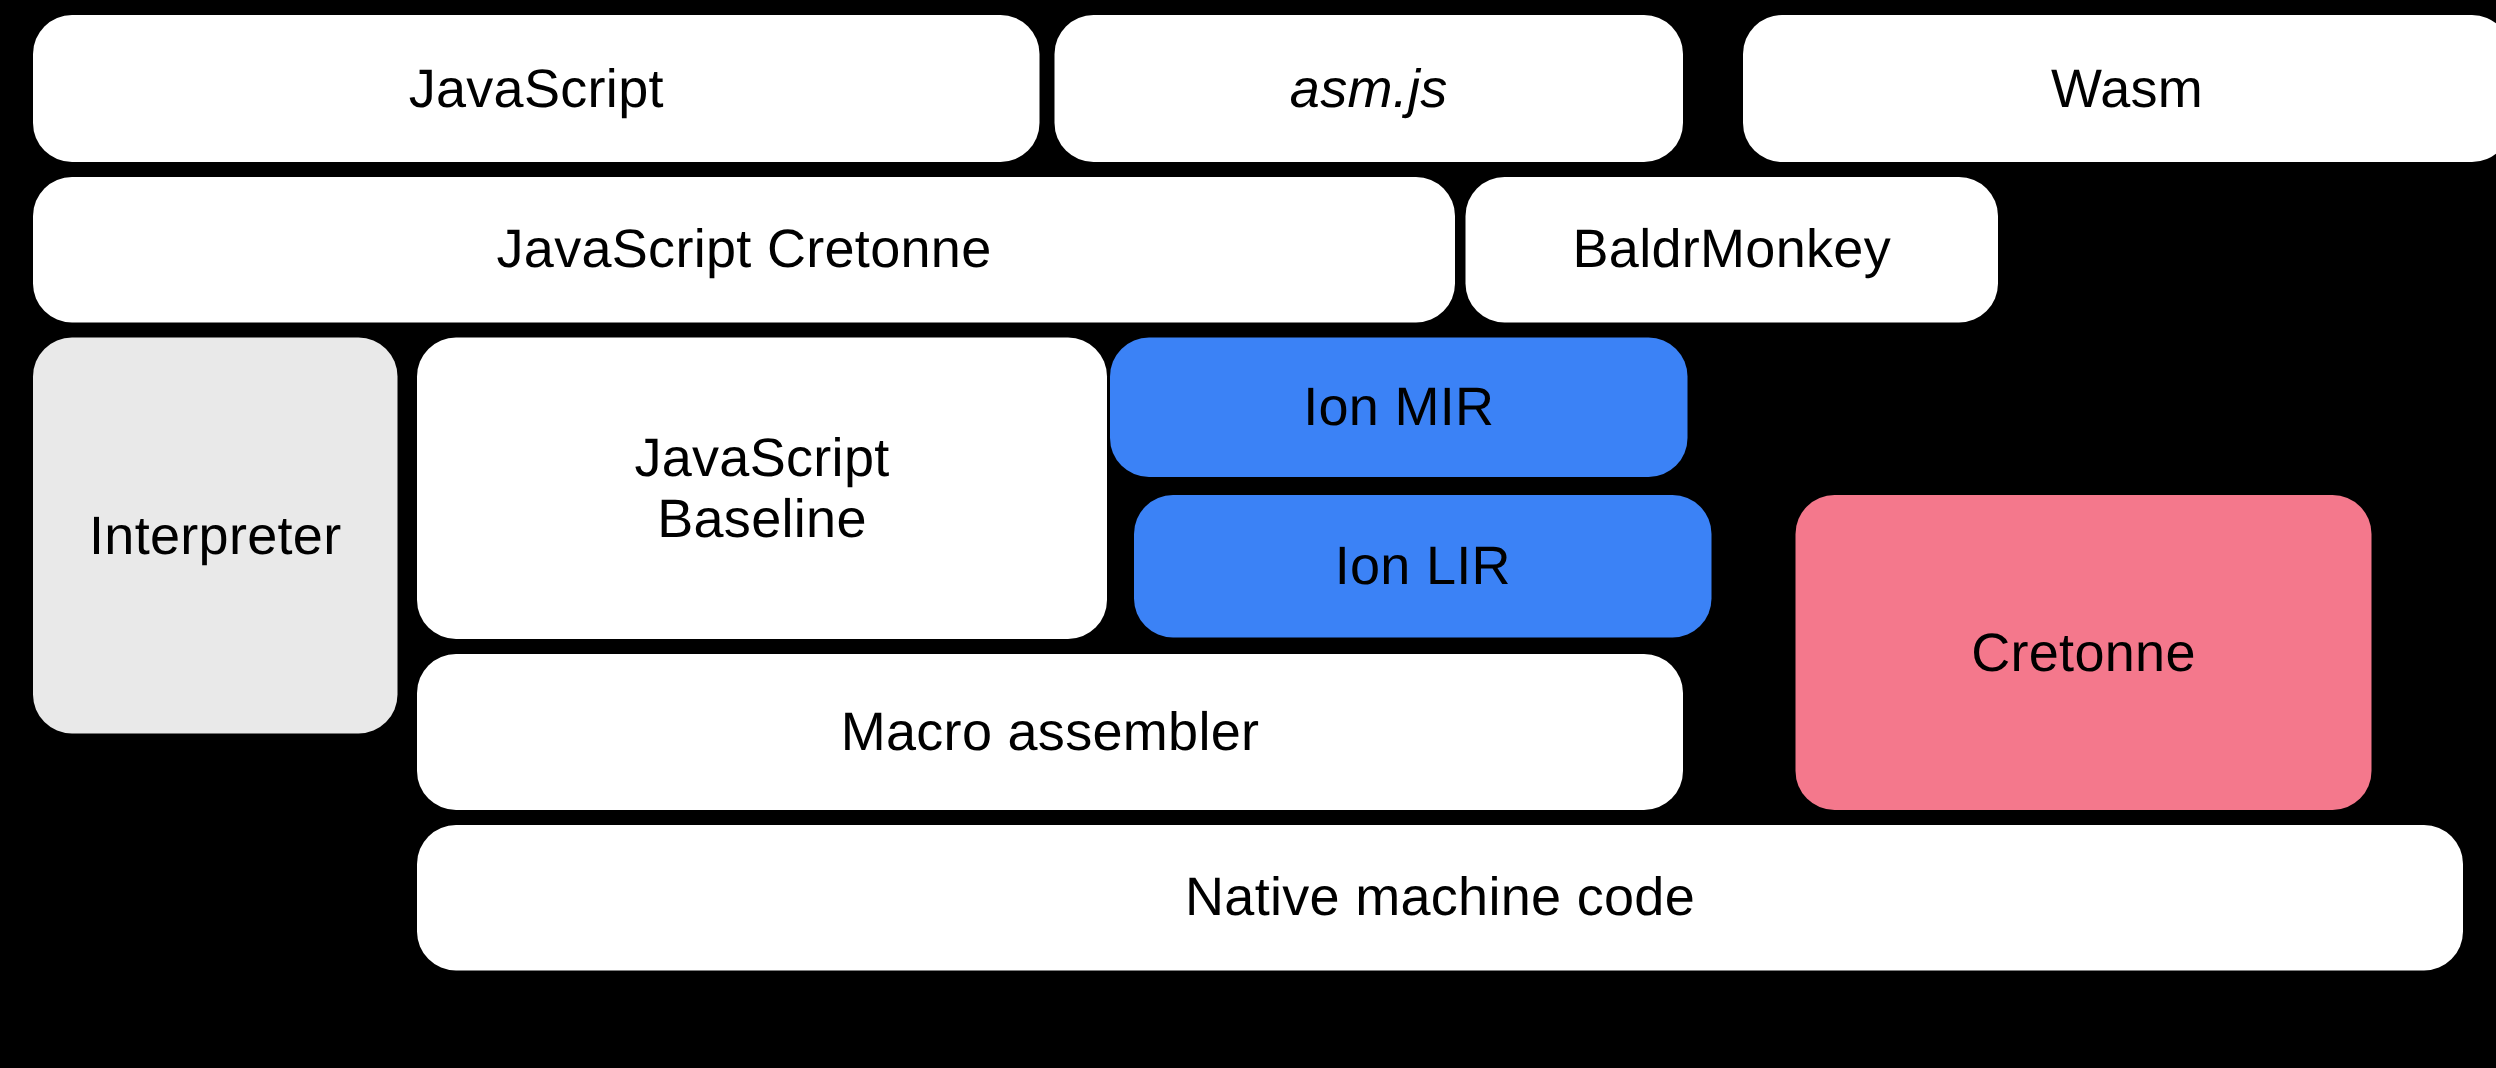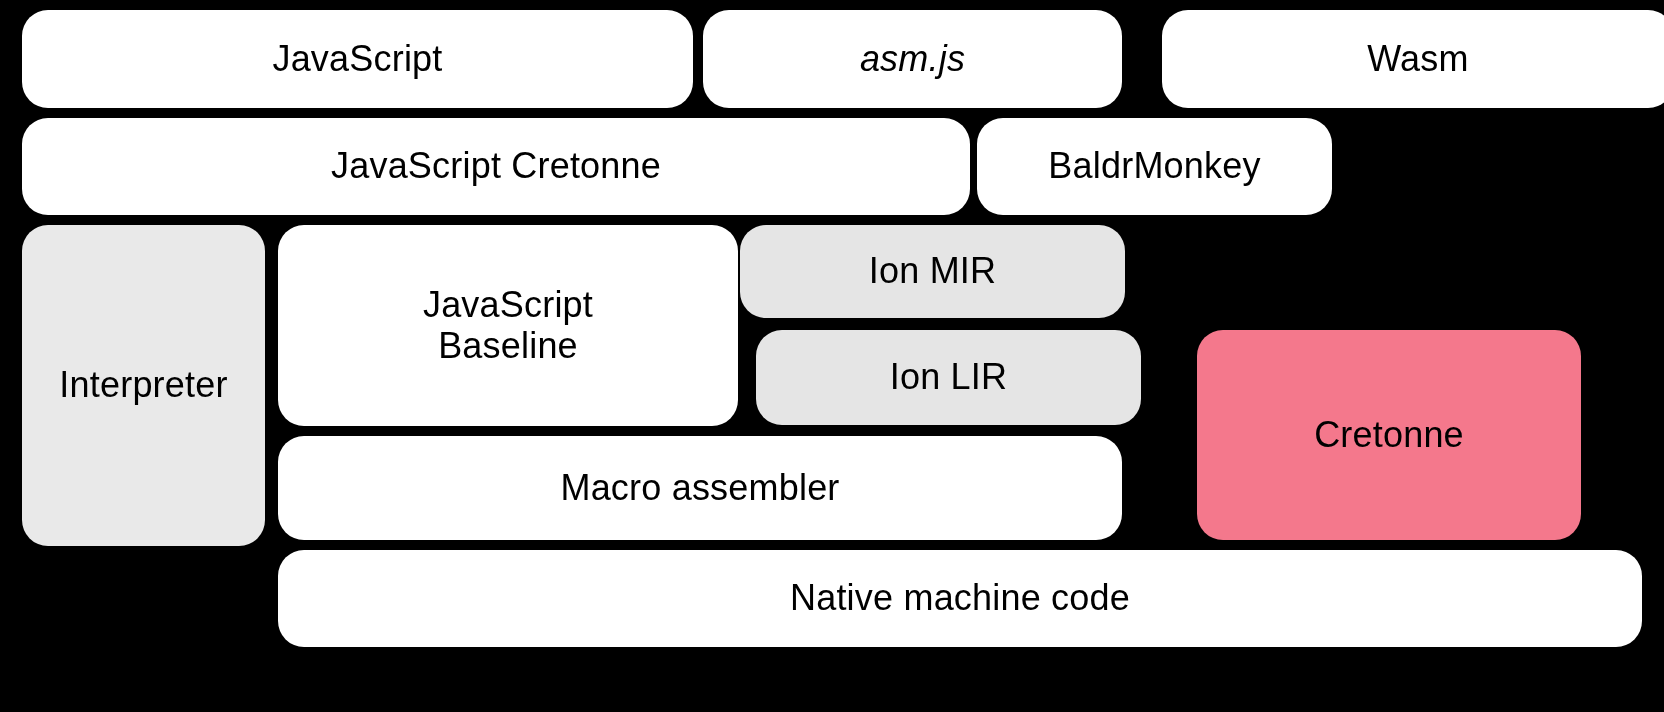--- a/index.html
+++ b/index.html
@@ -27,32 +27,32 @@
     text-align: center;
     color: #000000;
     font-size: 36px;
     line-height: 1.12;
     letter-spacing: 0.2px;
     white-space: pre-line;
     background: #ffffff;
   }
   .fill-white  { background: #ffffff; }
   .fill-gray   { background: #e9e9e9; }
-  .fill-green  { background: #e5e5e5; }
+  .fill-green  { background: #3b82f6; }
   .fill-pink   { background: #f4788c; }
 
   
   .n-javascript        { left: 22px;   top: 10px;  width: 671px; height: 98px; }
   .n-asmjs             { left: 703px;  top: 10px;  width: 419px; height: 98px; font-style: italic; }
   .n-wasm              { left: 1130px; top: 10px;  width: 512px; height: 98px; margin-left: 32px; }
   
   .n-js-bytecode       { left: 22px;   top: 118px; width: 948px; height: 97px; }
   .n-baldrmonkey       { left: 977px;  top: 118px; width: 355px; height: 97px; }
   
-  .n-interpreter       { left: 22px;   top: 225px; width: 243px; height: 321px; }
+  .n-interpreter       { left: 22px;   top: 225px; width: 243px; height: 264px; }
   .n-js-baseline       { left: 278px;  top: 225px; width: 460px; height: 201px; }
   .n-ion-mir           { left: 740px;  top: 225px; width: 385px; height: 93px; }
   .n-ion-lir           { left: 756px;  top: 330px; width: 385px; height: 95px; }
   .n-macro-assembler   { left: 278px;  top: 436px; width: 844px; height: 104px; }
   .n-cretonne          { left: 1197px; top: 330px; width: 384px; height: 210px; }
   
   .n-native-code       { left: 278px;  top: 550px; width: 1364px; height: 97px; }
 </style>
 </head>
 <body>

